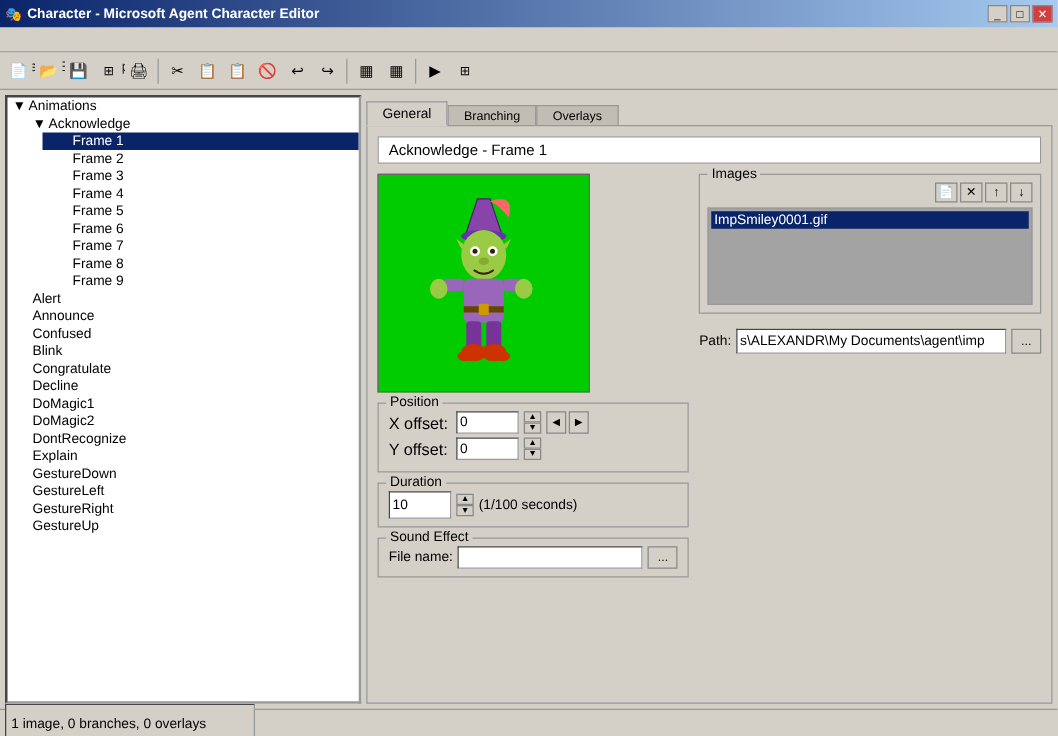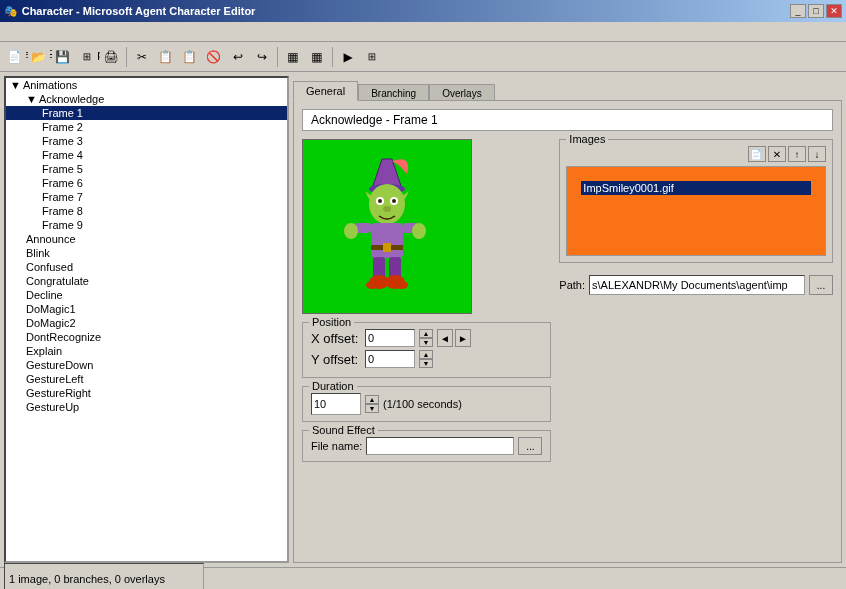--- a/index.html
+++ b/index.html
@@ -109,21 +109,21 @@
       overflow-x: hidden;
     }
     .tree-item {
       padding: 1px 2px;
       cursor: pointer;
       white-space: nowrap;
     }
     .tree-item.selected { background: #0a246a; color: white; }
     .tree-root { padding-left: 4px; display: flex; align-items: center; gap: 2px; }
     .tree-level1 { padding-left: 20px; display: flex; align-items: center; gap: 2px; }
-    .tree-level2 { padding-left: 36px; display: flex; align-items: center; gap: 2px; }
+    .tree-level2 { padding-left: 24px; display: flex; align-items: center; gap: 2px; margin-left: 28px; }
     
     #right-panel {
       flex: 1;
       display: flex;
       flex-direction: column;
       margin: 4px 4px 4px 0;
     }
     
     #tabs {
       display: flex;
@@ -223,23 +223,23 @@
       border: 1px solid #888;
       background: #d4d0c8;
       display: flex;
       align-items: center;
       justify-content: center;
       cursor: pointer;
       font-size: 10px;
     }
     #images-list {
       border: 1px solid #999;
-      background: #f97316;
-      height: 90px;
-      padding: 14px;
+      background: #a3a3a3;
+      height: 78px;
+      padding: 2px;
       font-size: 11px;
     }
     
     #path-row {
       display: flex;
       align-items: center;
       gap: 4px;
     }
     #path-label { font-size: 11px; }
     #path-input {
@@ -490,27 +490,30 @@
       <div class="tree-item tree-level2">
         <span>Frame 7</span>
       </div>
       <div class="tree-item tree-level2">
         <span>Frame 8</span>
       </div>
       <div class="tree-item tree-level2">
         <span>Frame 9</span>
       </div>
       <div class="tree-item tree-level1">
+        <span>Alert</span>
+      </div>
+      <div class="tree-item tree-level1">
         <span>Announce</span>
       </div>
       <div class="tree-item tree-level1">
+        <span>Confused</span>
+      </div>
+      <div class="tree-item tree-level1">
         <span>Blink</span>
-      </div>
-      <div class="tree-item tree-level1">
-        <span>Confused</span>
       </div>
       <div class="tree-item tree-level1">
         <span>Congratulate</span>
       </div>
       <div class="tree-item tree-level1">
         <span>Decline</span>
       </div>
       <div class="tree-item tree-level1">
         <span>DoMagic1</span>
       </div>

